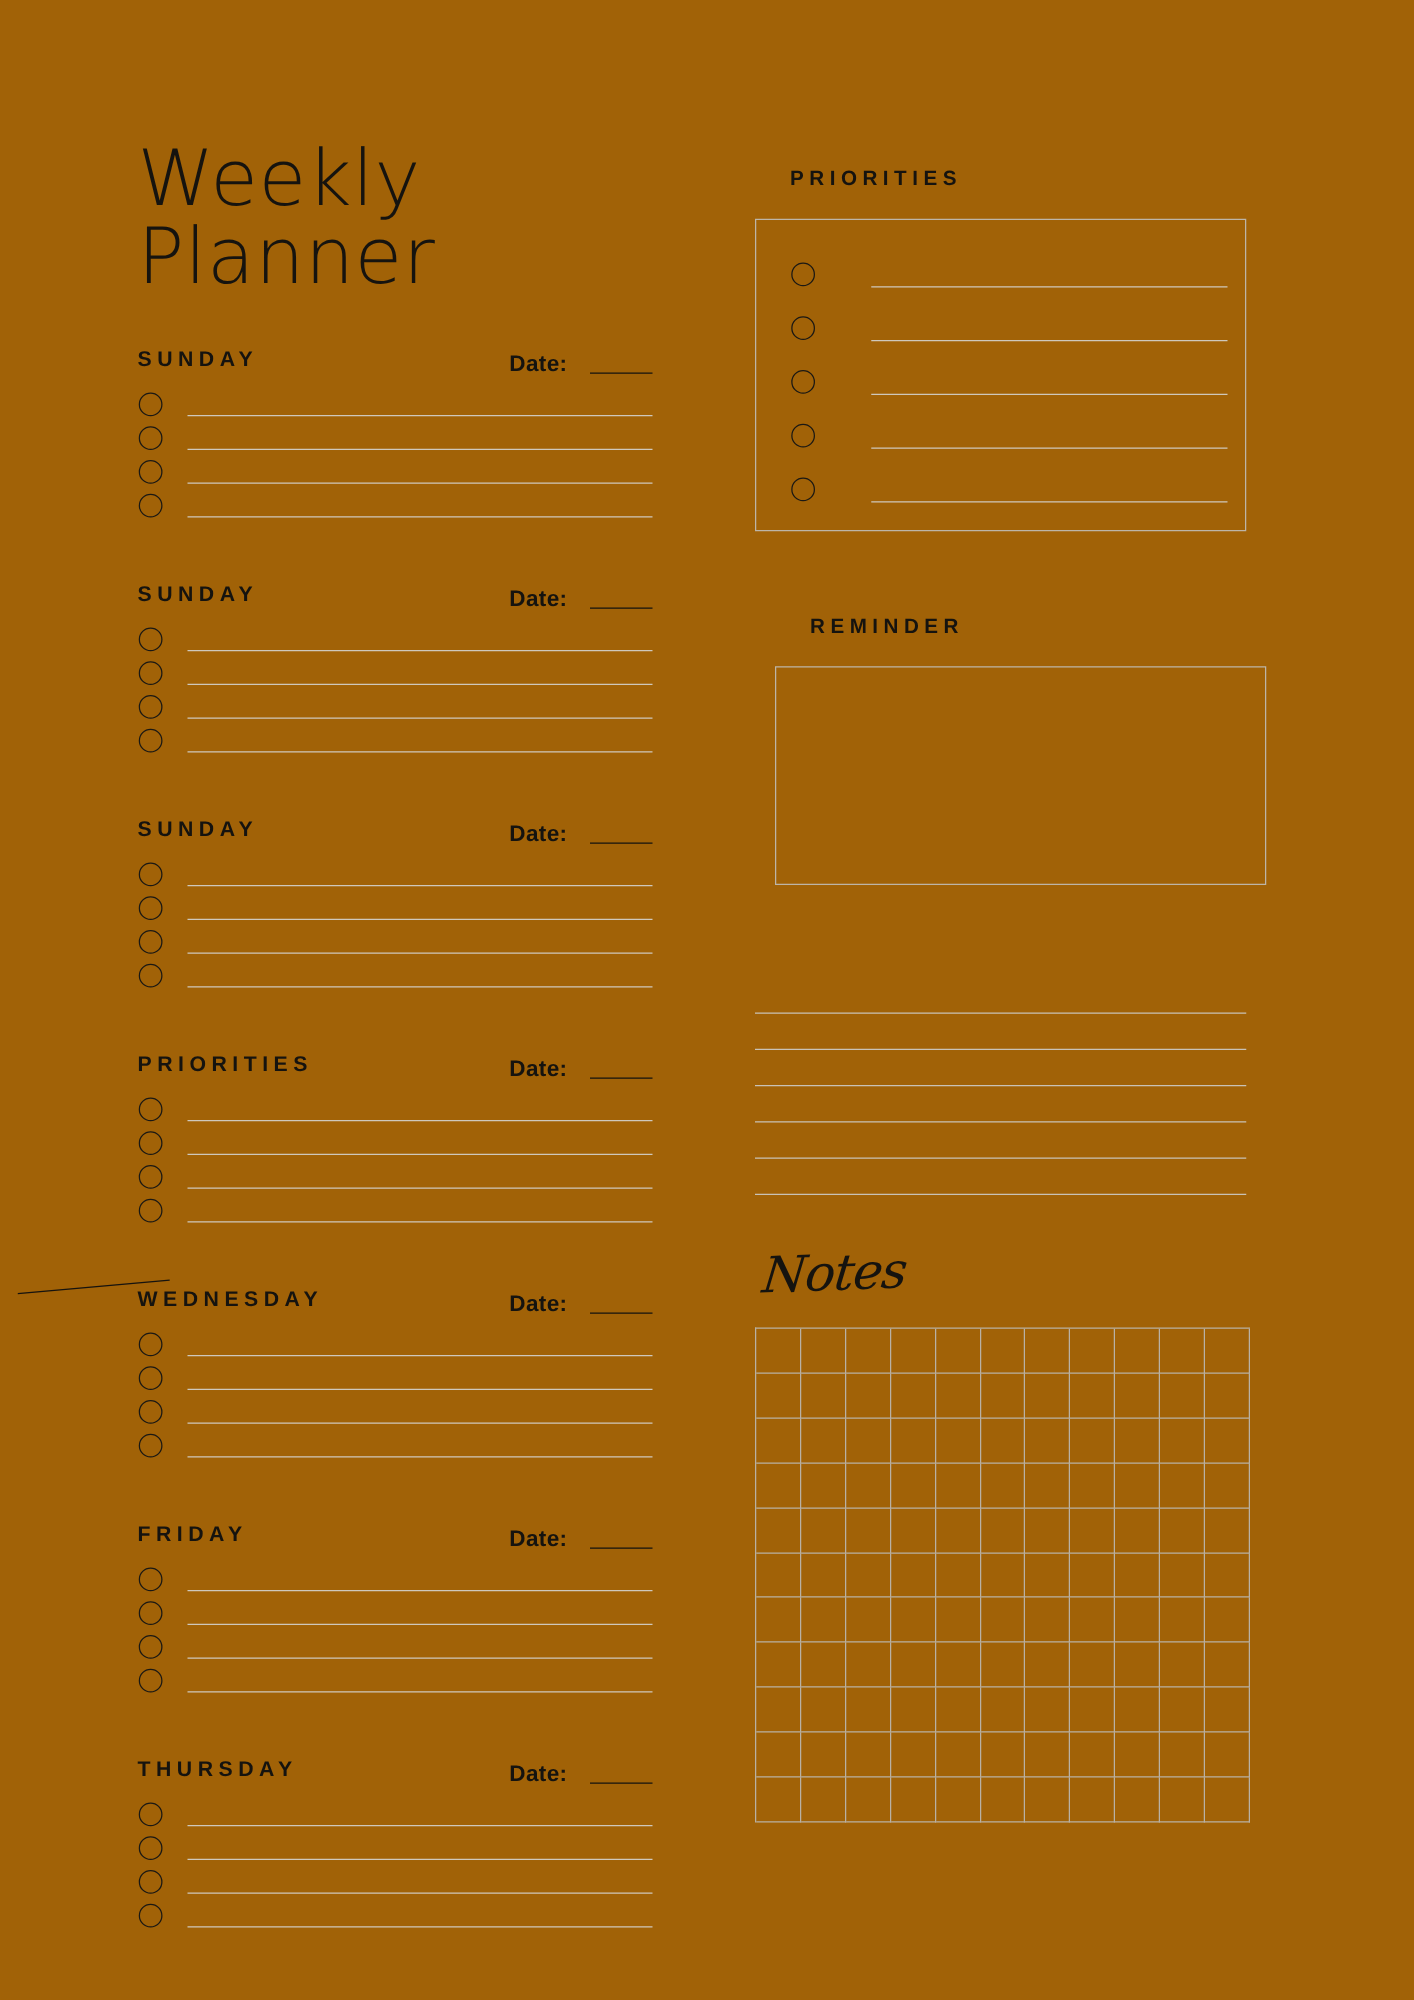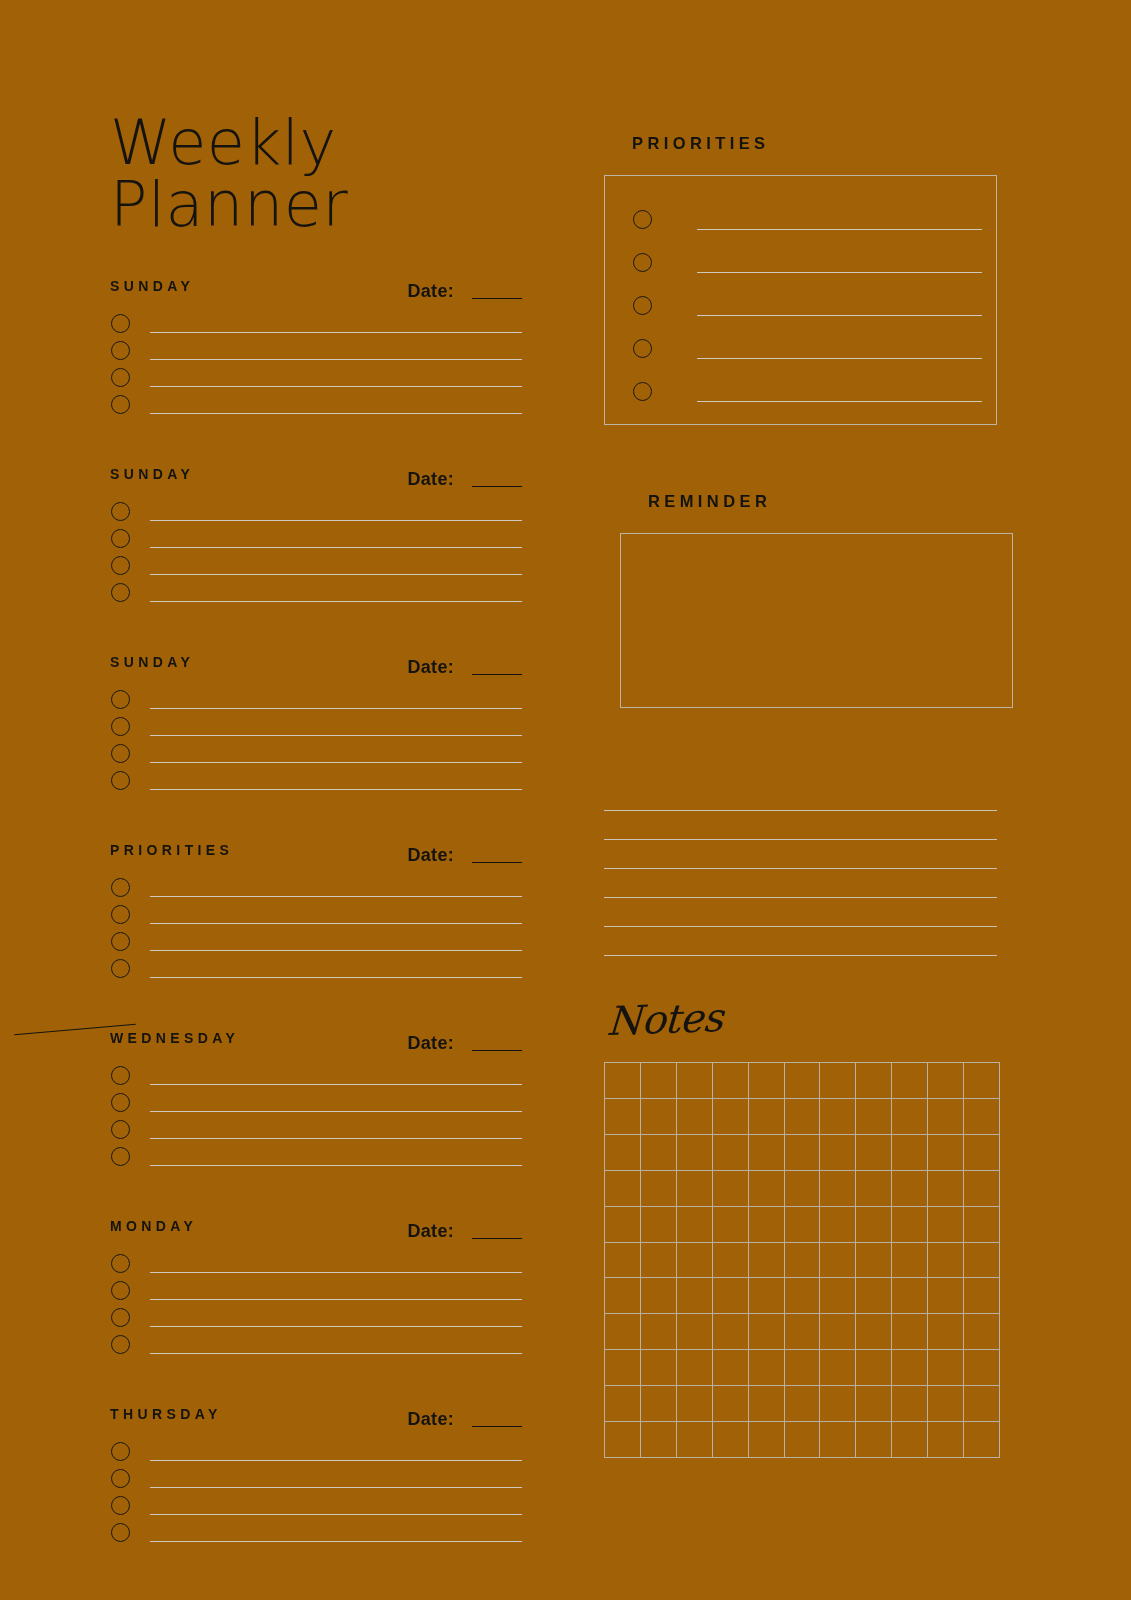--- a/index.html
+++ b/index.html
@@ -42,21 +42,21 @@
   .day-header {
     position: relative;
     height: 22px;
     margin-bottom: 14px;
   }
 
   .day-name {
     position: absolute;
     left: 0;
     top: 0;
-    font-size: 14px;
+    font-size: 17px;
     font-weight: 600;
     letter-spacing: 4.4px;
     color: #15130F;
   }
 
   .date-label {
     position: absolute;
     right: 68px;
     top: 3px;
     font-size: 18px;
@@ -347,21 +347,21 @@
         </div>
         <div class="task-row">
           <span class="circle"></span>
           <span class="task-line"></span>
         </div>
       </div>
     </div>
 
     <div class="day-block">
       <div class="day-header">
-        <span class="day-name">MONDAY</span>
+        <span class="day-name">FRIDAY</span>
         <span class="date-label">Date:</span>
         <span class="date-rule"></span>
       </div>
       <div class="task-rows">
         <div class="task-row">
           <span class="circle"></span>
           <span class="task-line"></span>
         </div>
         <div class="task-row">
           <span class="circle"></span>

